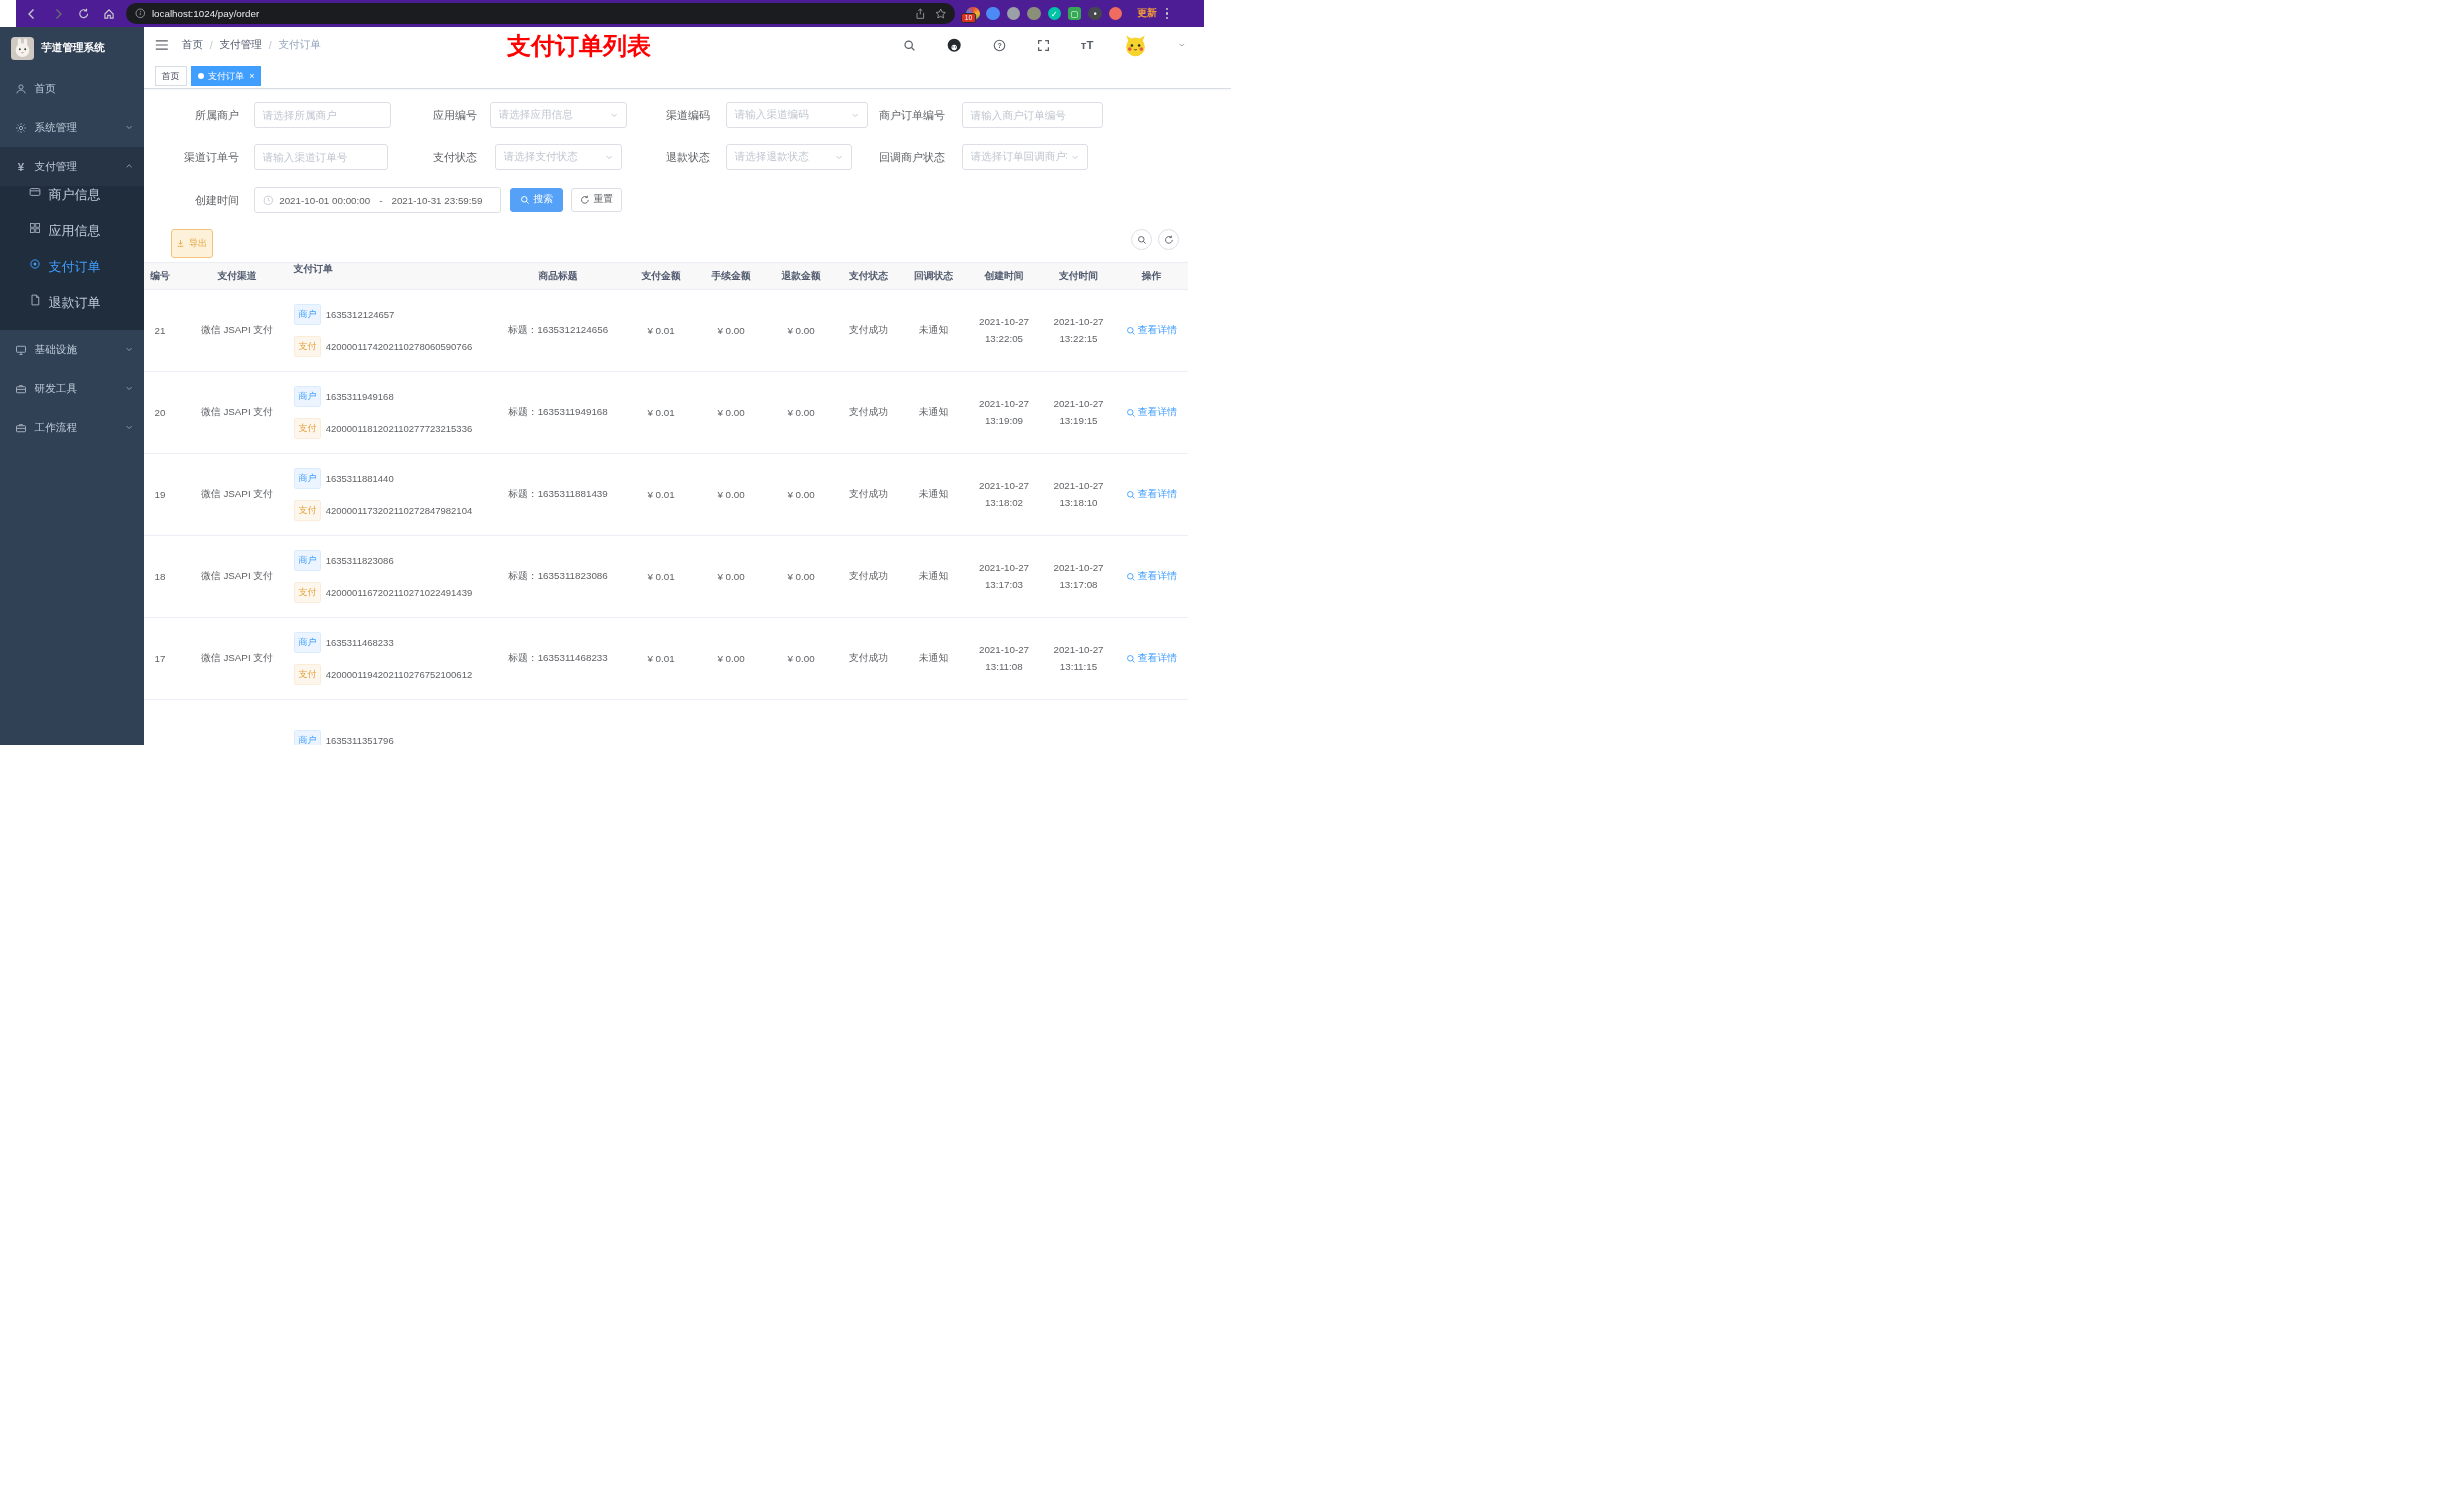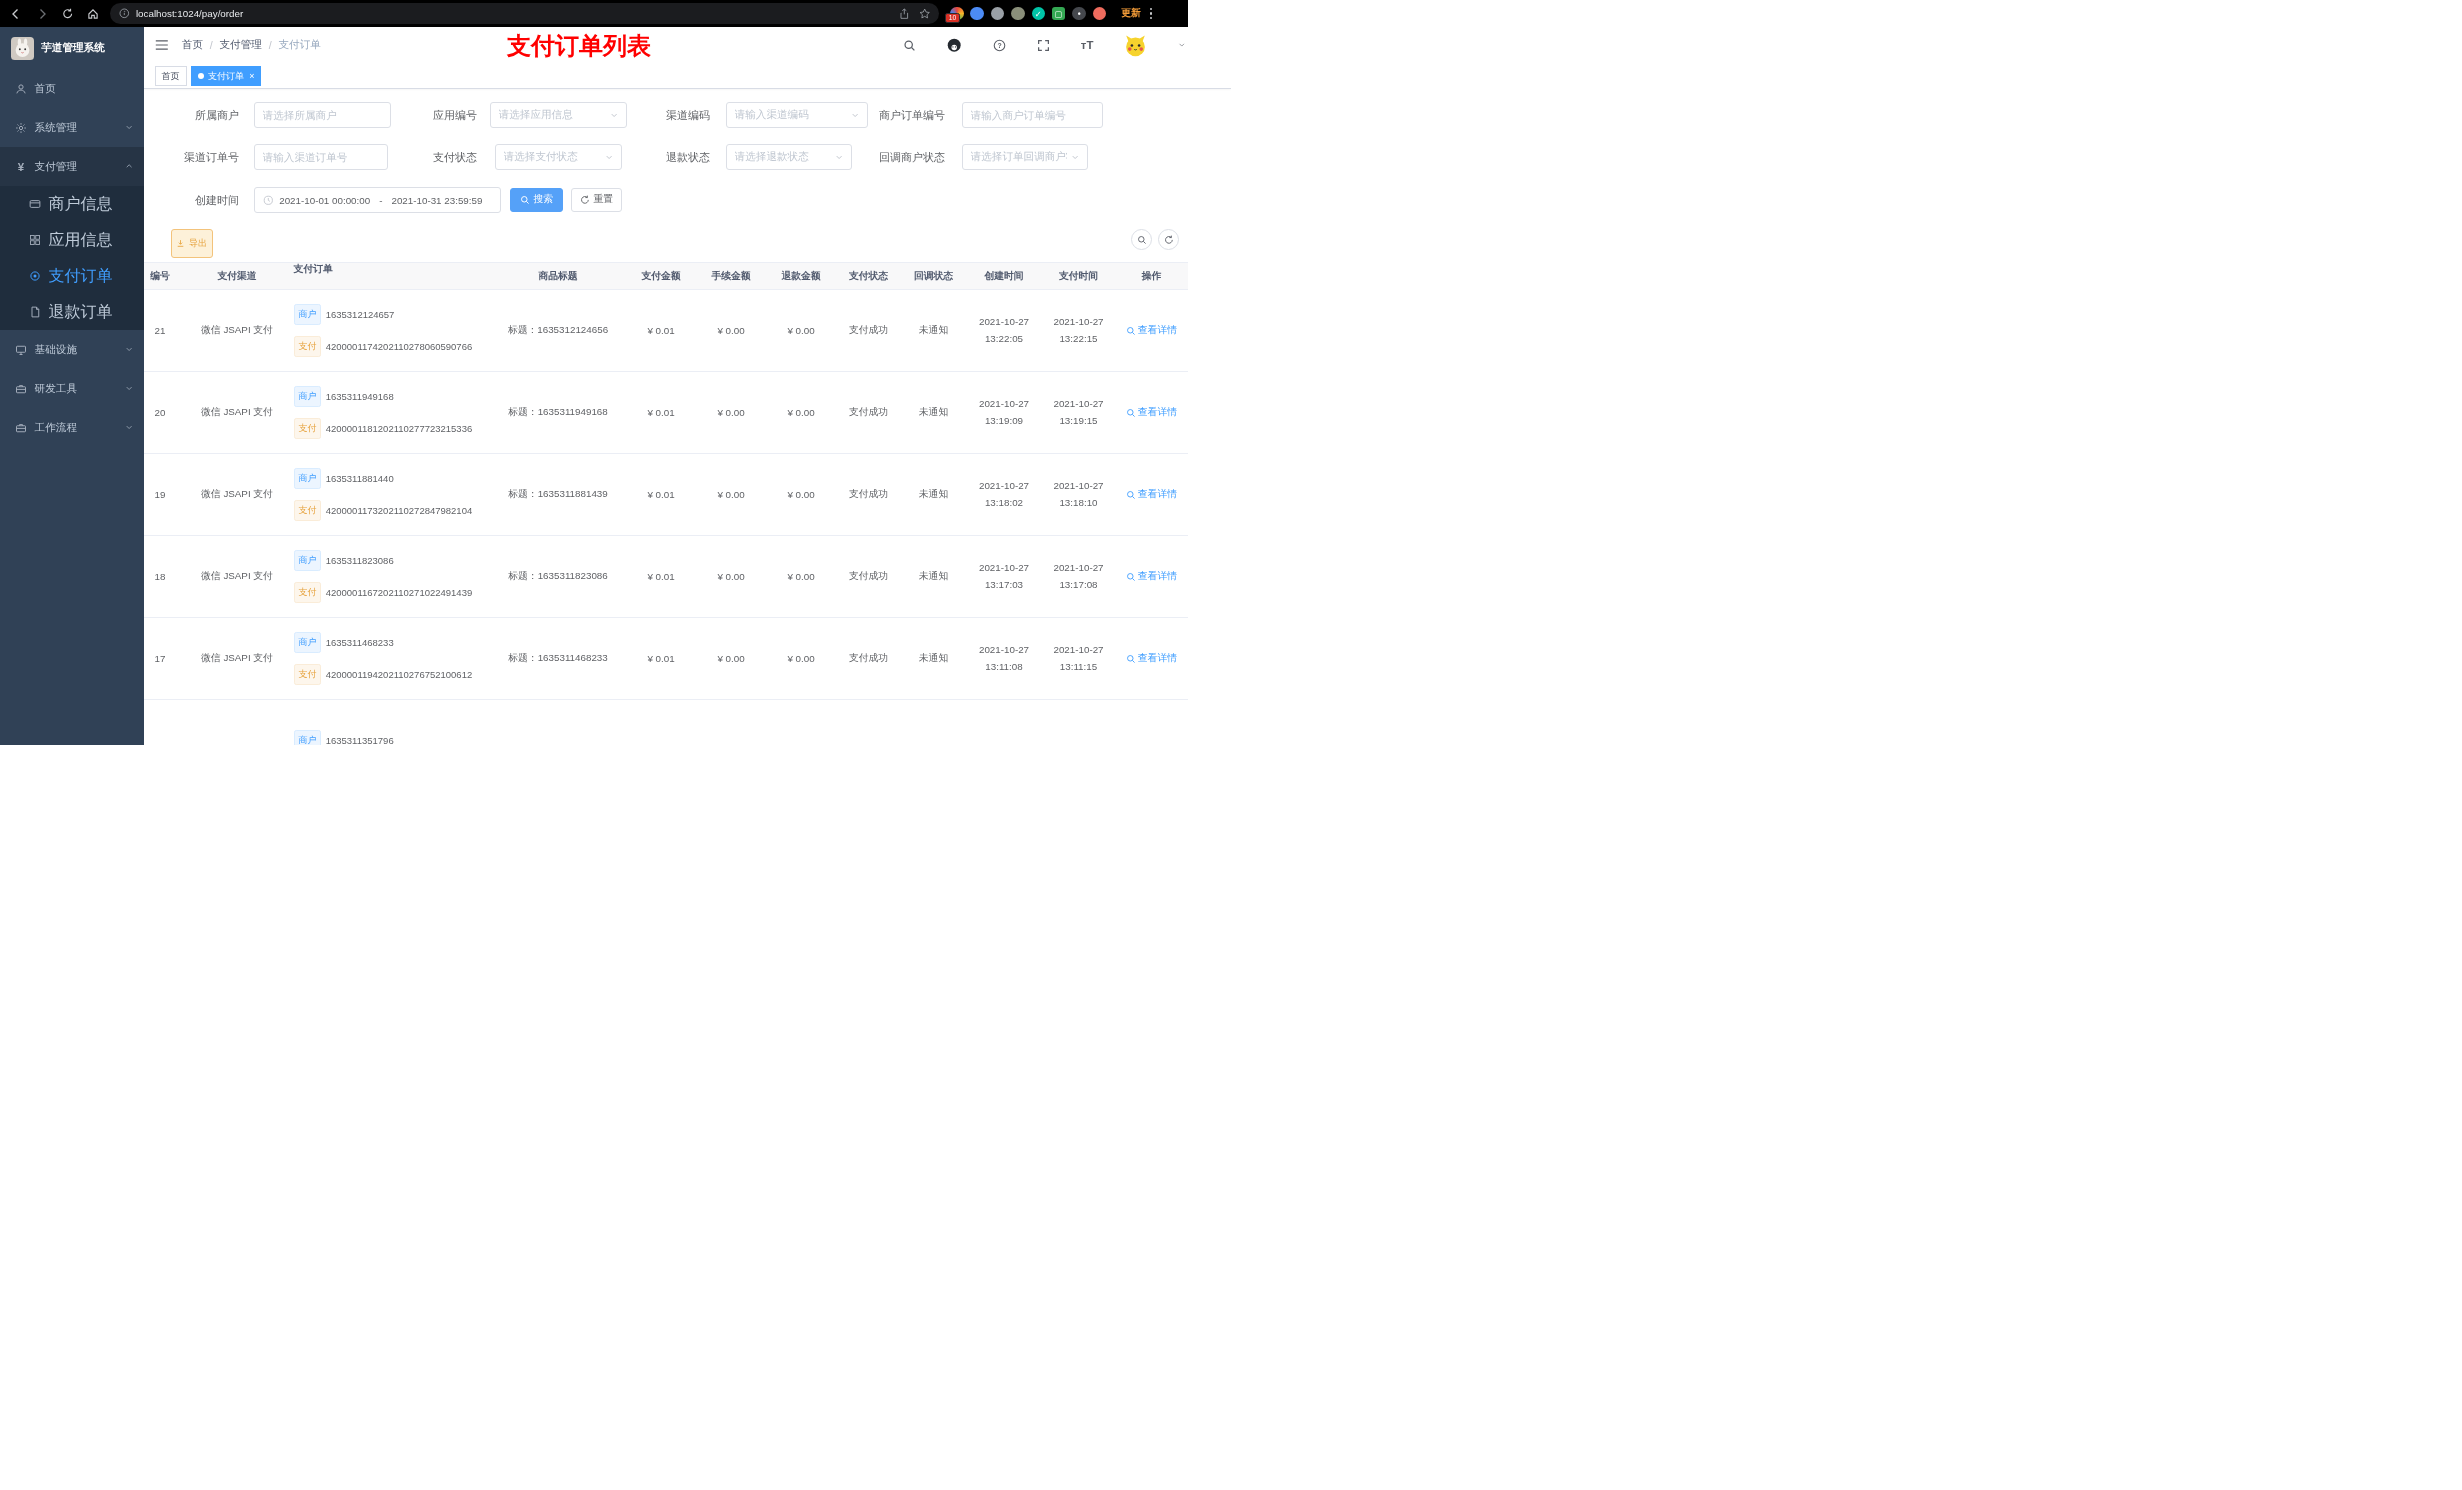--- a/index.html
+++ b/index.html
@@ -3,21 +3,21 @@
 <meta charset="utf-8">
 <style>
   html,body{margin:0;padding:0;}
   body{
     width:1231px;height:745px;position:relative;overflow:hidden;background:#fff;
     font-family:"Liberation Sans","DejaVu Sans",sans-serif;color:#606266;
     -webkit-font-smoothing:antialiased;
   }
   svg{display:block;}
   
-  .chrome{position:absolute;top:0;left:0;width:1188px;height:27px;background:#000000;display:flex;align-items:center;z-index:40;}
+  .chrome{position:absolute;top:0;left:16px;width:1188px;height:27px;background:#4c1d95;display:flex;align-items:center;z-index:40;}
   .nav-btn{width:19.7px;height:19.7px;display:flex;align-items:center;justify-content:center;color:#c8cacd;font-size:12px;margin-left:6px;border-radius:50%;}
   .nav-btn.disabled{color:#6c6f73;}
   .omnibox{margin-left:7.6px;width:829px;height:20.4px;background:#1b1c1f;border-radius:10.6px;display:flex;align-items:center;padding:0 9px;color:#e8eaed;font-size:9.8px;box-sizing:border-box;}
   .omni-url{margin-left:6px;white-space:nowrap;}
   .omni-spacer{flex:1;}
   .omni-ic{color:#9aa0a6;display:flex;align-items:center;margin-left:9px;}
   .exts{display:flex;align-items:center;gap:6.8px;margin-left:10.6px;}
   .ext{width:13.6px;height:13.6px;border-radius:50%;position:relative;flex:0 0 auto;}
   .ext .badge{position:absolute;left:-4.5px;bottom:-3px;background:#d93025;color:#fff;font-size:6.8px;line-height:8.3px;padding:0 2.3px;border-radius:2.3px;border:0.8px solid #2a2c30;}
   .ext.sq{border-radius:3px;}
@@ -27,21 +27,21 @@
   .kebab i{width:2.3px;height:2.3px;border-radius:50%;background:#c8cacd;}
   
   .sidebar{position:absolute;top:27px;left:0;width:144px;bottom:0;background:#304156;z-index:30;}
   .logo-row{height:42px;display:flex;align-items:center;padding-left:10.6px;gap:7.6px;}
   .logo-title{color:#fff;font-size:10.6px;font-weight:bold;}
   .m-item{height:39px;display:flex;align-items:center;padding:0 10.6px 0 15px;color:#bfcbd9;font-size:10.6px;cursor:pointer;}
   .m-item .mi{width:12px;height:12px;margin-right:7.6px;color:#a3adbb;flex:0 0 auto;display:flex;align-items:center;justify-content:center;}
   .m-item .chev{margin-left:auto;color:#8f9bab;}
   .m-item.parent-active{background:#263445;}
   .sub{background:#1f2d3d;}
-  .s-item{height:36px;display:flex;align-items:center;padding-left:29px;color:#bfcbd9;font-size:16px;cursor:pointer;}
+  .s-item{height:36px;display:flex;align-items:flex-start;padding-left:29px;color:#bfcbd9;font-size:13px;cursor:pointer;}
   .s-item .mi{width:12px;height:12px;margin-right:7.6px;color:#a3adbb;display:flex;align-items:center;justify-content:center;}
   .s-item.active{color:#409eff;}
   .s-item.active .mi{color:#409eff;}
   .icon-yen{font-size:11.4px;font-weight:bold;line-height:12px;}
   
   .app-header{position:absolute;top:27px;left:144px;width:1087px;height:36px;background:#fff;display:flex;align-items:center;z-index:20;}
   .hamburger{margin-left:10.6px;color:#5a5e66;display:flex;cursor:pointer;}
   .crumbs{margin-left:13.6px;font-size:10.6px;display:flex;align-items:center;gap:6.8px;white-space:nowrap;}
   .crumb{color:#515a6e;cursor:pointer;}
   .crumb-sep{color:#c0c4cc;}

